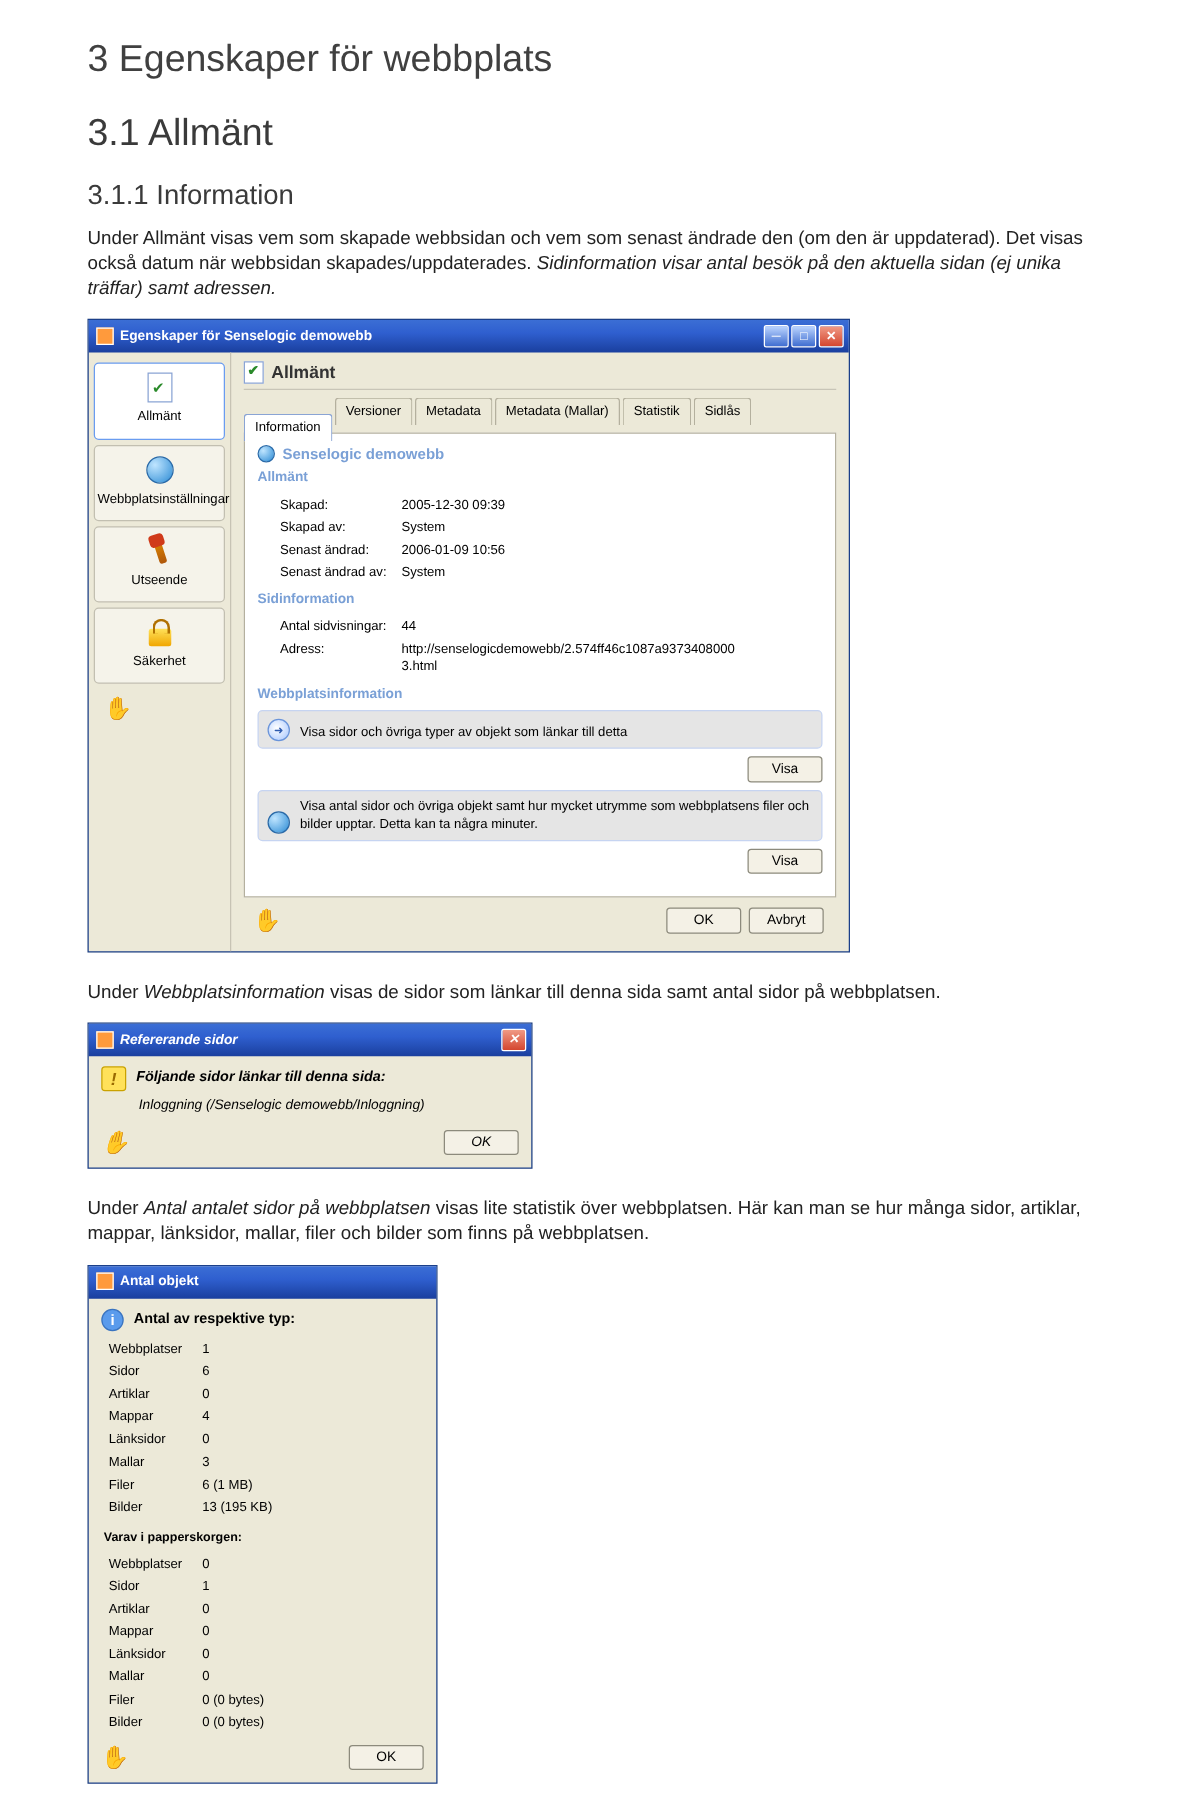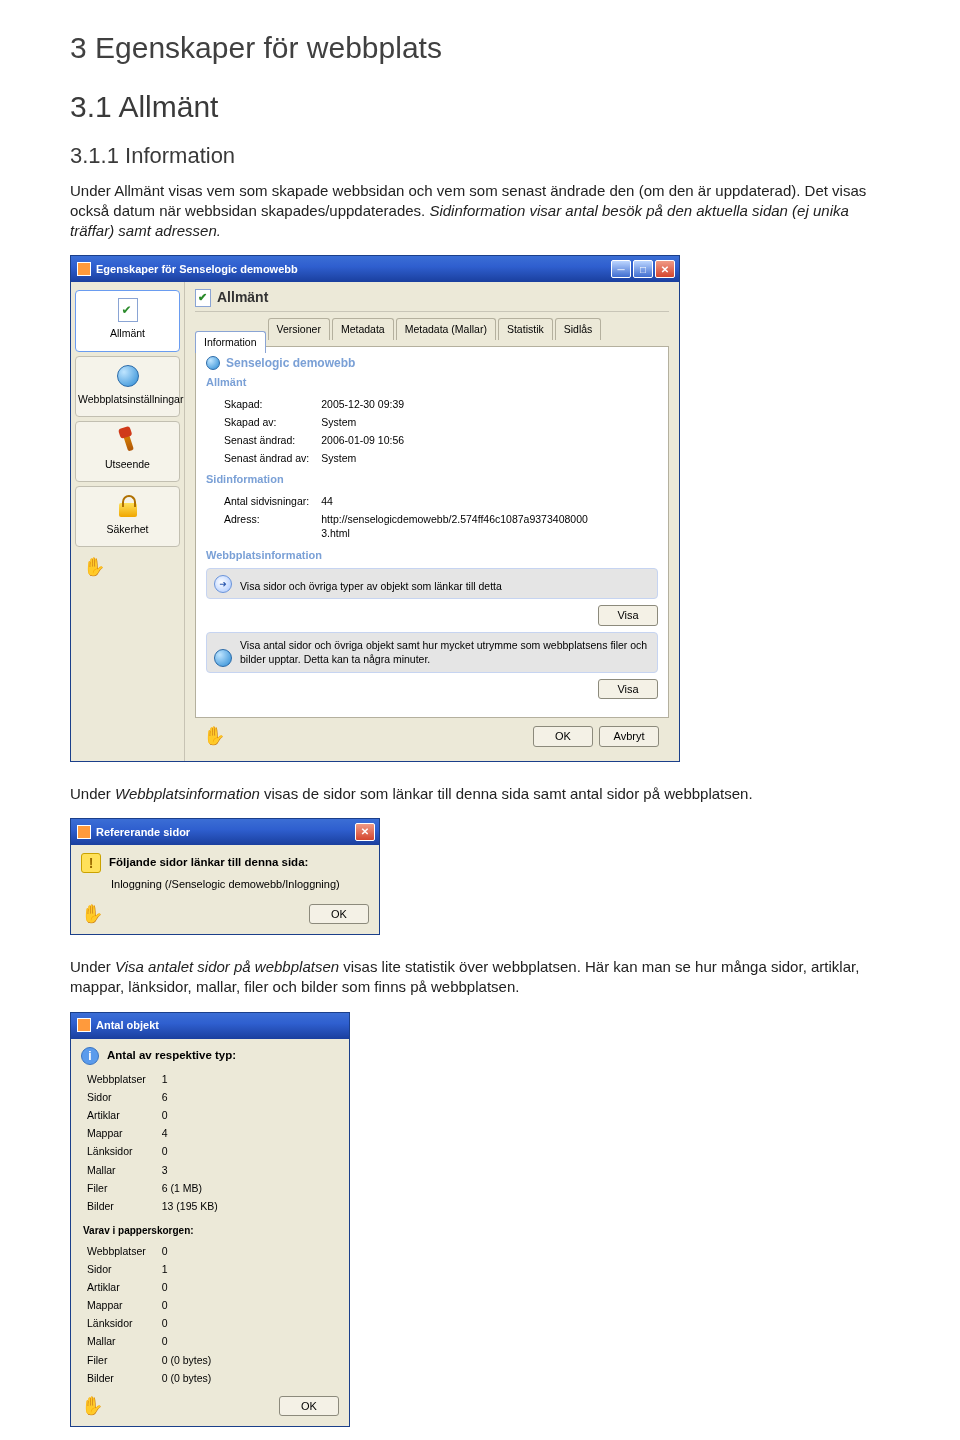--- a/index.html
+++ b/index.html
@@ -145,21 +145,21 @@
     border-radius:3px;font-size:11px;cursor:pointer;text-align:center;
   }
   .foot-hand{
     display:flex;justify-content:space-between;align-items:center;
     padding:6px 10px 4px 8px;
   }
   .foot-hand .hand{font-size:18px;}
   .footbtns{display:flex;gap:6px;}
 
   
-  .smallwin{ width:310px; }
+  .smallwin{ width:356px;font-style:italic; }
   .smallwin .body{padding:8px 10px 8px 10px;}
   .ref-head{
     display:flex;align-items:center;gap:8px;font-weight:bold;
     font-size:11.5px;margin-bottom:4px;
   }
   .ref-head .warn{
     width:20px;height:20px;background:#ffe15a;border:1px solid #caa200;
     border-radius:3px;display:flex;align-items:center;justify-content:center;
     color:#9a6a00;font-weight:bold;font-size:14px;
   }
@@ -337,21 +337,21 @@
     <div class="foot-hand" style="padding:4px 0 0 0">
       <div class="hand">✋</div>
       <div class="footbtns">
           <div class="btn">OK</div>
         </div>
     </div>
   </div>
 </div>
 
 <p class="body">
-  <span>Under </span><em>Visa antalet sidor på webbplatsen</em><span> visas lite statistik över webbplatsen. Här kan man se hur många sidor, artiklar, mappar, länksidor, mallar, filer och bilder som finns på webbplatsen.</span>
+  <span>Under </span><em>Antal antalet sidor på webbplatsen</em><span> visas lite statistik över webbplatsen. Här kan man se hur många sidor, artiklar, mappar, länksidor, mallar, filer och bilder som finns på webbplatsen.</span>
 </p>
 
 <div class="win objwin">
   <div class="titlebar">
     <div class="left">
       <span class="title-icon"></span>
       <span>Antal objekt</span>
     </div>
     <div class="winbtns"></div>
   </div>

